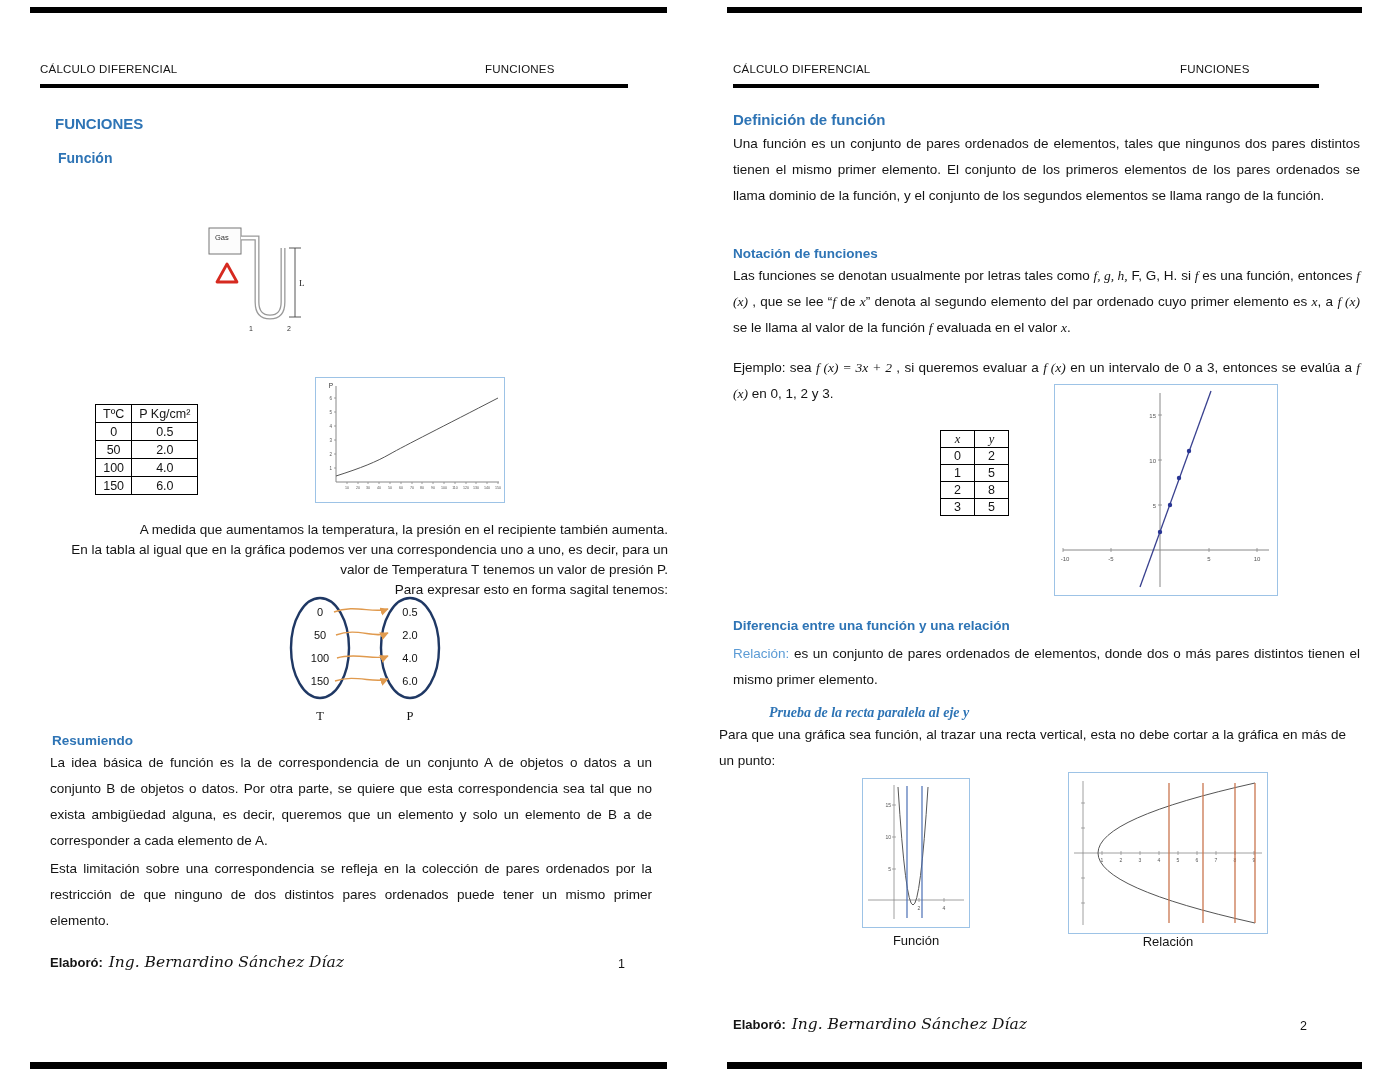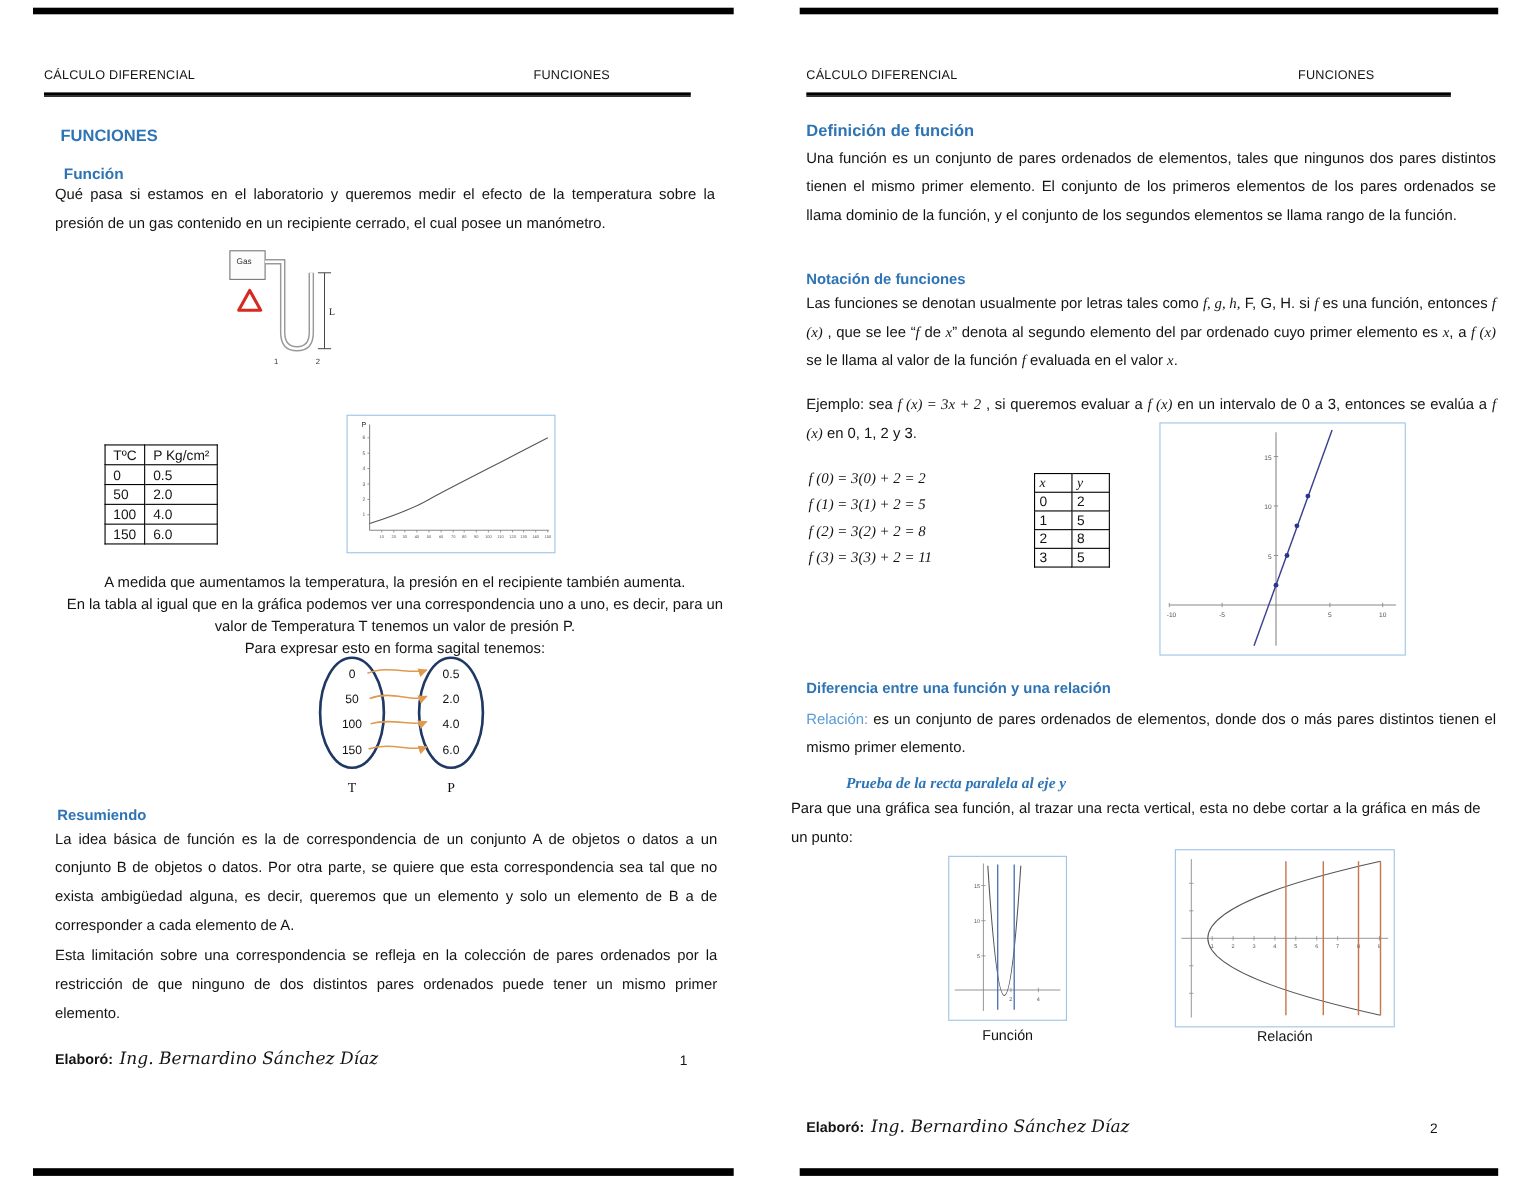--- a/index.html
+++ b/index.html
@@ -10,28 +10,28 @@
   #page1 { left:0; } #page2 { left:699px; }
   .topbar,.botbar { position:absolute; height:6px; background:#000; }
   .topbar { top:7px; } .botbar { top:1062px; height:7px; }
   .runhead { position:absolute; font-size:11.5px; letter-spacing:.2px; }
   .rule { position:absolute; height:2.5px; border-top:3px solid #000; border-bottom:1.5px solid #000; }
   .h-title { position:absolute; font-size:15px; font-weight:700; color:#2E74B5; }
   .h-sub   { position:absolute; font-size:14px; font-weight:700; color:#2E74B5; }
   .h-sub2  { position:absolute; font-size:13.5px; font-weight:700; color:#2E74B5; }
   .h-italic{ position:absolute; font-size:14px; font-weight:700; font-style:italic; color:#2E74B5; font-family:"Liberation Serif", serif;margin-left:36px; }
   .para { position:absolute; font-size:13.5px; line-height:26px; text-align:justify; }
-  .tight p { line-height:20px; text-align:center; font-size:13.5px; }
+  .tight p { line-height:20px; text-align:right; font-size:13.5px; }
   .math { font-family:"Liberation Serif", serif; font-style:italic; }
   .eqs { position:absolute; font-family:"Liberation Serif", serif; font-style:italic; font-size:13.5px; }
   .eqs div { line-height:24px; }
   .figure { position:absolute; }
   .graph-box { border:1px solid #9DC3E6; background:#fff; }
   table { position:absolute; border-collapse:collapse; font-size:12.5px; background:#fff; }
-  th,td { border:1px solid #000; padding:0 7px; height:18px; text-align:left; font-weight:400; }
+  th,td { border:1px solid #000; padding:0 7px; height:18px; text-align:center; font-weight:400; }
   .xytable th { font-family:"Liberation Serif", serif; font-style:italic; }
   .xytable th,.xytable td { width:34px; padding:0 4px; height:17px; }
   .caption { position:absolute; font-size:13px; text-align:center; }
   .footer { position:absolute; font-size:13px; }
   .flabel { font-weight:700; }
   .signature { font-family:"DejaVu Serif", serif; font-style:italic; font-size:15.5px; margin-left:6px;margin-top:32px; }
   .pagenum { position:absolute; font-size:12.5px; }
   .rel-label { color:#5B9BD5; }
 </style>
 </head>
@@ -42,21 +42,20 @@
   <section class="page" id="page1">
     <div class="topbar" style="left:30px;width:637px"></div>
 
     <div class="runhead" style="left:40px;top:63px">CÁLCULO DIFERENCIAL</div>
     <div class="runhead" style="left:485px;top:63px">FUNCIONES</div>
     <div class="rule" style="left:40px;top:84px;width:588px"></div>
 
     <div class="h-title" style="left:55px;top:115px">FUNCIONES</div>
     <div class="h-sub" style="left:58px;top:150px">Función</div>
 
-    <p class="para" style="left:50px;top:164px;width:600px">Qué pasa si estamos en el laboratorio y queremos medir el efecto de la temperatura sobre la presión de un gas contenido en un recipiente cerrado, el cual posee un manómetro.</p>
 
     <figure class="figure" style="left:203px;top:214px">
       <svg width="132" height="124" viewBox="0 0 132 124">
         <rect x="6" y="14" width="32" height="26" fill="#fcfcfc" stroke="#777" stroke-width="1"></rect>
         <text x="12" y="26" font-size="7.5" fill="#333">Gas</text>
         <path d="M38,24 L54,24 L54,88 Q54,103 67,103 Q80,103 80,88 L80,34" fill="none" stroke="#999" stroke-width="5"></path>
         <path d="M38,24 L54,24 L54,88 Q54,103 67,103 Q80,103 80,88 L80,34" fill="none" stroke="#fff" stroke-width="2.4"></path>
         <g stroke="#444" stroke-width="0.9">
           <line x1="92" y1="34" x2="92" y2="103"></line>
           <line x1="86" y1="34" x2="98" y2="34"></line>
@@ -193,26 +192,20 @@
     <div class="rule" style="left:34px;top:84px;width:586px"></div>
 
     <div class="h-title" style="left:34px;top:111px">Definición de función</div>
     <p class="para" style="left:34px;top:131px;width:627px">Una función es un conjunto de pares ordenados de elementos, tales que ningunos dos pares distintos tienen el mismo primer elemento. El conjunto de los primeros elementos de los pares ordenados se llama dominio de la función, y el  conjunto de los segundos elementos se llama rango de la función.</p>
 
     <div class="h-sub2" style="left:34px;top:246px">Notación de funciones</div>
     <p class="para" style="left:34px;top:263px;width:627px"><span>Las funciones se denotan usualmente por letras tales como </span><span class="math">f, g, h,</span><span> F, G, H. si </span><span class="math">f</span><span> es una función, entonces  </span><span class="math">f (x)</span><span> , que se lee “</span><span class="math">f</span><span> de </span><span class="math">x</span><span>” denota al segundo elemento del par ordenado cuyo primer elemento es </span><span class="math">x</span><span>, a  </span><span class="math">f (x)</span><span> se le llama al valor de la función </span><span class="math">f</span><span> evaluada en el  valor </span><span class="math">x</span><span>.</span></p>
 
     <p class="para" style="left:34px;top:355px;width:627px"><span>Ejemplo: sea  </span><span class="math">f (x) = 3x + 2</span><span> , si queremos evaluar a  </span><span class="math">f (x)</span><span>  en un intervalo de 0 a 3, entonces se evalúa a  </span><span class="math">f (x)</span><span>  en 0, 1, 2 y 3.</span></p>
 
-    <div class="eqs" style="left:36px;top:423px">
-      <div>f (0) = 3(0) + 2 = 2</div>
-      <div>f (1) = 3(1) + 2 = 5</div>
-      <div>f (2) = 3(2) + 2 = 8</div>
-      <div>f (3) = 3(3) + 2 = 11</div>
-    </div>
 
     <table class="xytable" style="left:241px;top:430px">
       <thead>
         <tr>
           <th>x</th>
           <th>y</th>
         </tr>
       </thead>
       <tbody>
         <tr>

